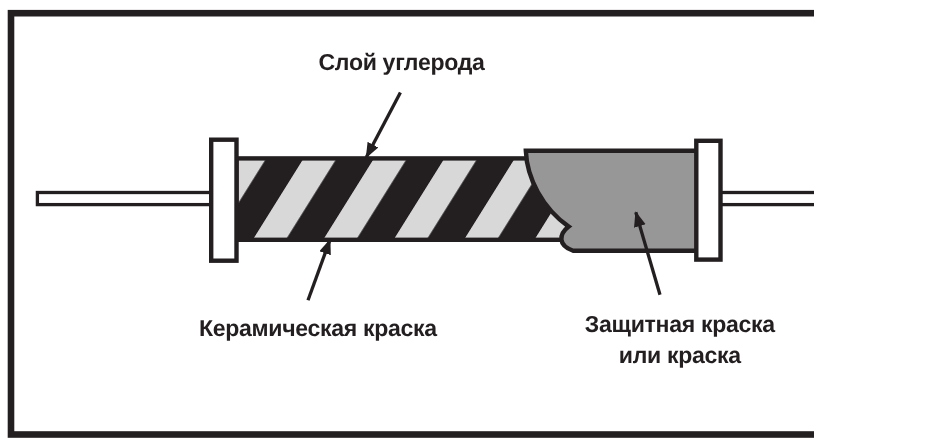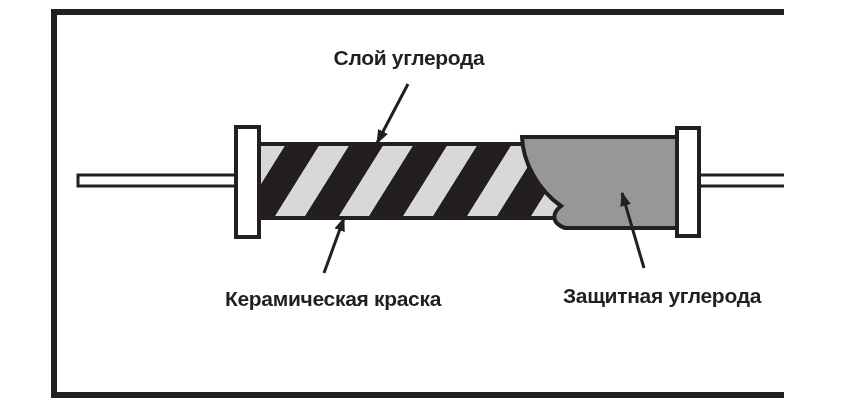--- a/index.html
+++ b/index.html
@@ -3,21 +3,20 @@
 <meta charset="utf-8">
 <style>
   html, body { margin: 0; padding: 0; background: #fff; }
   #stage {
     position: relative;
     width: 740px;
     height: 406px;
     background: var(--background, #fff);
     font-family: "Liberation Sans", sans-serif;
     overflow: hidden;
-    margin-left: 44px;
   }
   #diagram-svg { position: absolute; left: 0; top: 0; }
   .fill-ink     { fill: var(--ink, #231f20); }
   .fill-stripe  { fill: var(--stripe-light, #d8d8d8); }
   .fill-coating { fill: var(--coating, #979797); }
   .fill-white   { fill: #ffffff; }
   .stroke-ink   { stroke: var(--ink, #231f20); }
   .no-fill      { fill: none; }
   .lbl {
     position: absolute;
@@ -64,16 +63,17 @@
     <line x1="364" y1="84" x2="333" y2="143" class="stroke-ink" stroke-width="3" marker-end="url(#arrow-head)"></line>
     <line x1="280" y1="273" x2="300" y2="218" class="stroke-ink" stroke-width="3" marker-end="url(#arrow-head)"></line>
     <line x1="600" y1="268" x2="578" y2="193" class="stroke-ink" stroke-width="3" marker-end="url(#arrow-head)"></line>
   </svg>
 
   <div class="lbl" style="left:365px; top:44px;">Слой углерода</div>
 
   <div class="lbl" style="left:289px; top:285px;">Керамическая краска</div>
 
   <div class="lbl" style="left:618px; top:282px;">
-    <div>Защитная углерода</div>
+    <div>Защитная краска</div>
+    <div>или краска</div>
   </div>
 
 </div>
 
 </body></html>

